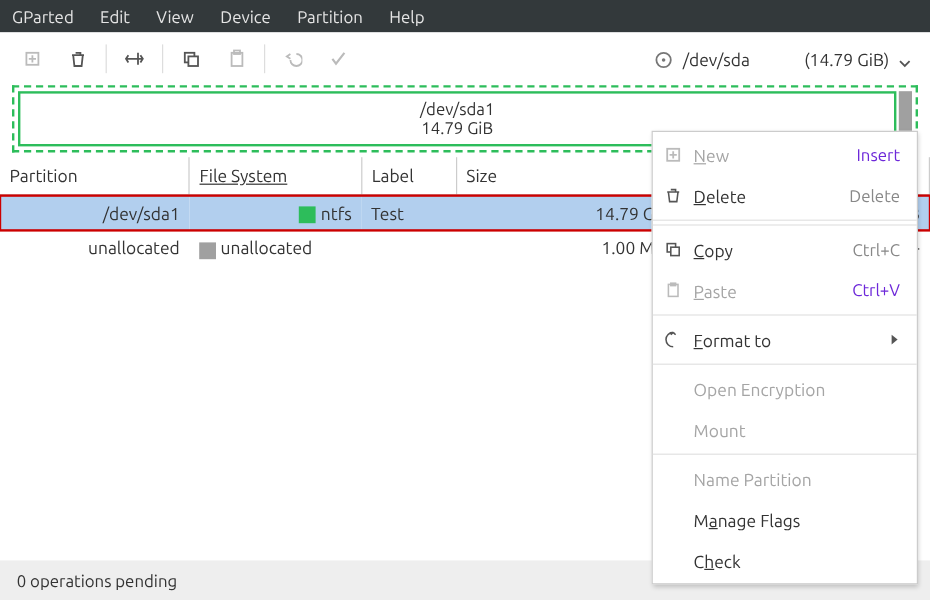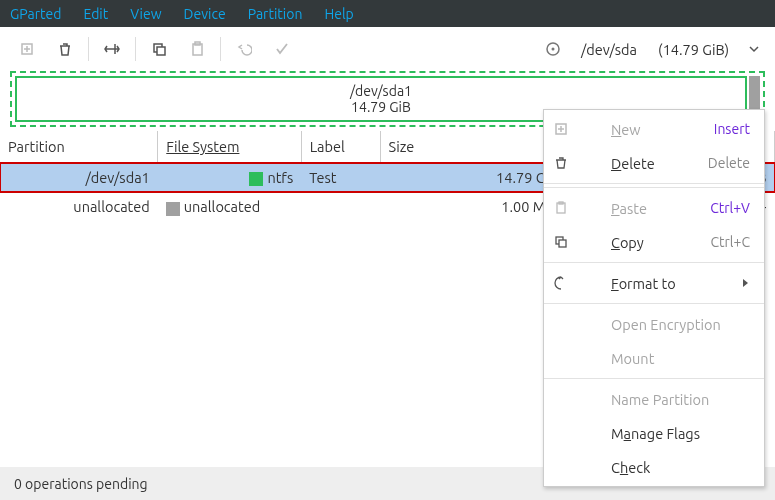--- a/index.html
+++ b/index.html
@@ -1,26 +1,26 @@
 <!DOCTYPE html>
 <html><head>
 <meta charset="utf-8">
 <style>
 * { box-sizing: border-box; margin: 0; padding: 0; font-family: "Segoe UI", Ubuntu, Cantarell, sans-serif; }
 body { width: 775px; height: 500px; background: #fff; overflow: hidden; position: relative; }
 
-.menubar { background: #33393b; color: #0ea5e9; display: flex; height: 27px; align-items: center; padding: 0 10px; gap: 22px; font-size: 14px; }
+.menubar { background: #33393b; color: #e5e5e5; display: flex; height: 27px; align-items: center; padding: 0 10px; gap: 22px; font-size: 14px; }
 .menubar span { cursor: default; }
 
 .toolbar { background: #fff; height: 44px; display: flex; align-items: center; padding: 0 8px; justify-content: space-between; }
 .toolbar-left { display: flex; align-items: center; gap: 0; }
 .tbtn { width: 38px; height: 44px; display: flex; align-items: center; justify-content: center; color: #555; }
 .tbtn.disabled { color: #bbb; }
 .sep { width: 1px; height: 24px; background: #ddd; margin: 0 4px; }
-.device-sel { display: flex; align-items: center; gap: 20px; padding: 4px 8px; font-size: 14.5px; color: #333; min-width: 230px; }
+.device-sel { display: flex; align-items: flex-end; gap: 8px; padding: 4px 8px; font-size: 14.5px; color: #333; min-width: 230px; }
 
 .disk-vis-wrap { padding: 0 10px 4px 10px; }
 .disk-vis { border: 2px dashed #2dbd5b; padding: 3px; height: 56px; display: flex; }
 .disk-part { flex: 1; border: 2px solid #2dbd5b; background: #fff; display: flex; flex-direction: column; align-items: center; justify-content: center; font-size: 14px; color: #333; }
 .disk-unalloc { width: 11px; background: #a0a0a0; margin-left: 2px; }
 
 .ptable { width: 100%; border-collapse: collapse; font-size: 14.5px; }
 .ptable th { text-align: left; font-weight: 400; color: #333; padding: 7px 8px; border: 1px solid #ccc; border-left: none; border-top: none; background: #fff; }
 .ptable th:first-child { border-left: none; }
 .ptable td { padding: 6px 8px; color: #333; }
@@ -30,21 +30,21 @@
 .fsbox.unalloc { background: #a0a0a0; }
 .col-part { width: 110px; }
 .col-fs { width: 100px; text-decoration: underline; }
 .col-label { width: 55px; }
 .col-size { width: 145px; text-align: right; padding-right: 30px !important; }
 .col-used { width: 130px; text-align: right; }
 
 .statusbar { position: absolute; left: 0; right: 0; bottom: 0; height: 33px; background: #eeeeee; color: #333; font-size: 14px; display: flex; align-items: center; padding: 0 14px; }
 
 .ctxmenu { position: absolute; top: 109px; left: 543px; width: 222px; background: #fff; border: 1px solid #ccc; box-shadow: 1px 2px 4px rgba(0,0,0,.2); font-size: 14.5px; color: #333; padding: 2px 0; }
-.ctxitem { display: flex; align-items: center; height: 34px; padding: 0 14px 0 10px; gap: 33px; }
+.ctxitem { display: flex; align-items: center; height: 34px; padding: 0 14px 0 10px; }
 .ctxitem .ic { width: 24px; display: inline-flex; color: #555; }
 .ctxitem.disabled { color: #a5a5a5; }
 .ctxitem.disabled .ic { color: #bbb; }
 .ctxitem .accel { margin-left: auto; color: #888; font-size: 14px; }
 .ctxitem.disabled .accel { color: #6d28d9; }
 .ctxsep { height: 1px; background: #e2e2e2; margin: 3px 0; }
 .ul1 { text-decoration: underline; text-decoration-thickness: 1px; }
 .sub { margin-left: auto; color: #555; }
 
 svg { display: block; }
@@ -178,39 +178,39 @@
       <span class="ic">
         <svg width="14" height="14">
           <path d="M3 4h8l-1 8H4z M2 4h10 M5 2h4v2" fill="none" stroke="currentColor" stroke-width="1.3"></path>
         </svg>
       </span>
       <span><span class="ul1">D</span>elete</span>
       <span class="accel">Delete</span>
     </div>
     <div class="ctxsep"></div>
     <div class="ctxsep"></div>
+    <div class="ctxitem">
+      <span class="ic">
+        <svg width="14" height="14">
+          <rect x="2" y="2" width="7" height="7" fill="none" stroke="currentColor" stroke-width="1.3"></rect>
+          <rect x="5" y="5" width="7" height="7" fill="#fff" stroke="currentColor" stroke-width="1.3"></rect>
+        </svg>
+      </span>
+      <span><span class="ul1">C</span>opy</span>
+      <span class="accel">Ctrl+C</span>
+    </div>
     <div class="ctxitem disabled">
       <span class="ic">
         <svg width="14" height="14">
           <rect x="3" y="2" width="8" height="10" fill="none" stroke="currentColor" stroke-width="1.3"></rect>
           <rect x="5" y="1" width="4" height="2" fill="none" stroke="currentColor" stroke-width="1.3"></rect>
         </svg>
       </span>
       <span><span class="ul1">P</span>aste</span>
       <span class="accel">Ctrl+V</span>
-    </div>
-    <div class="ctxitem">
-      <span class="ic">
-        <svg width="14" height="14">
-          <rect x="2" y="2" width="7" height="7" fill="none" stroke="currentColor" stroke-width="1.3"></rect>
-          <rect x="5" y="5" width="7" height="7" fill="#fff" stroke="currentColor" stroke-width="1.3"></rect>
-        </svg>
-      </span>
-      <span><span class="ul1">C</span>opy</span>
-      <span class="accel">Ctrl+C</span>
     </div>
     <div class="ctxsep"></div>
     <div class="ctxitem">
       <span class="ic">
         <svg width="14" height="14">
           <path d="M7 1a6 6 0 1 0 0 12 M7 1l-2 2 M7 1l2 2" fill="none" stroke="currentColor" stroke-width="1.3"></path>
         </svg>
       </span>
       <span><span class="ul1">F</span>ormat to</span>
       <span class="sub">

